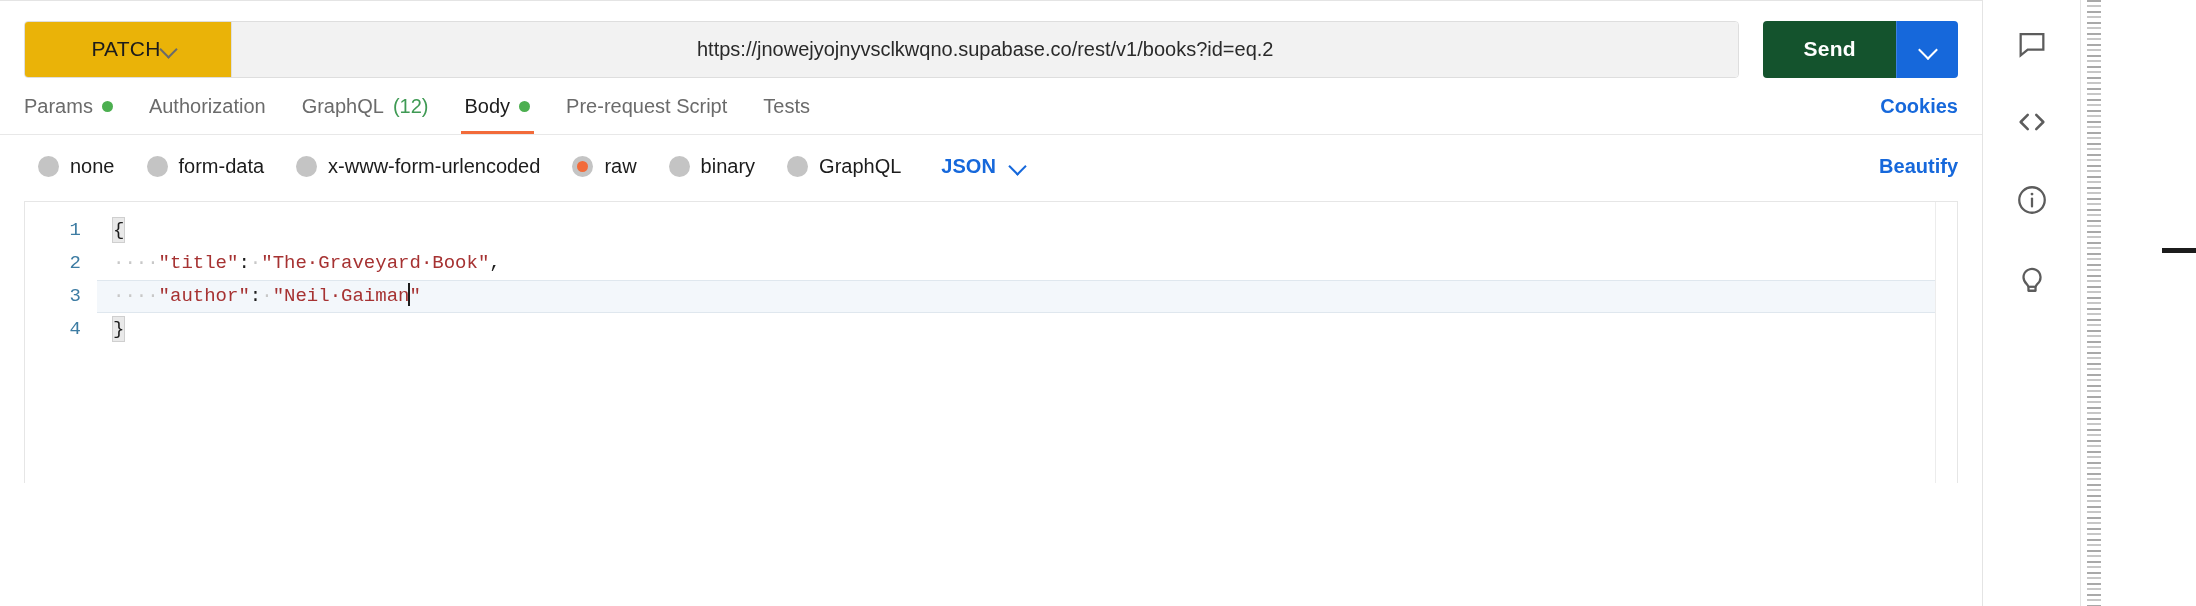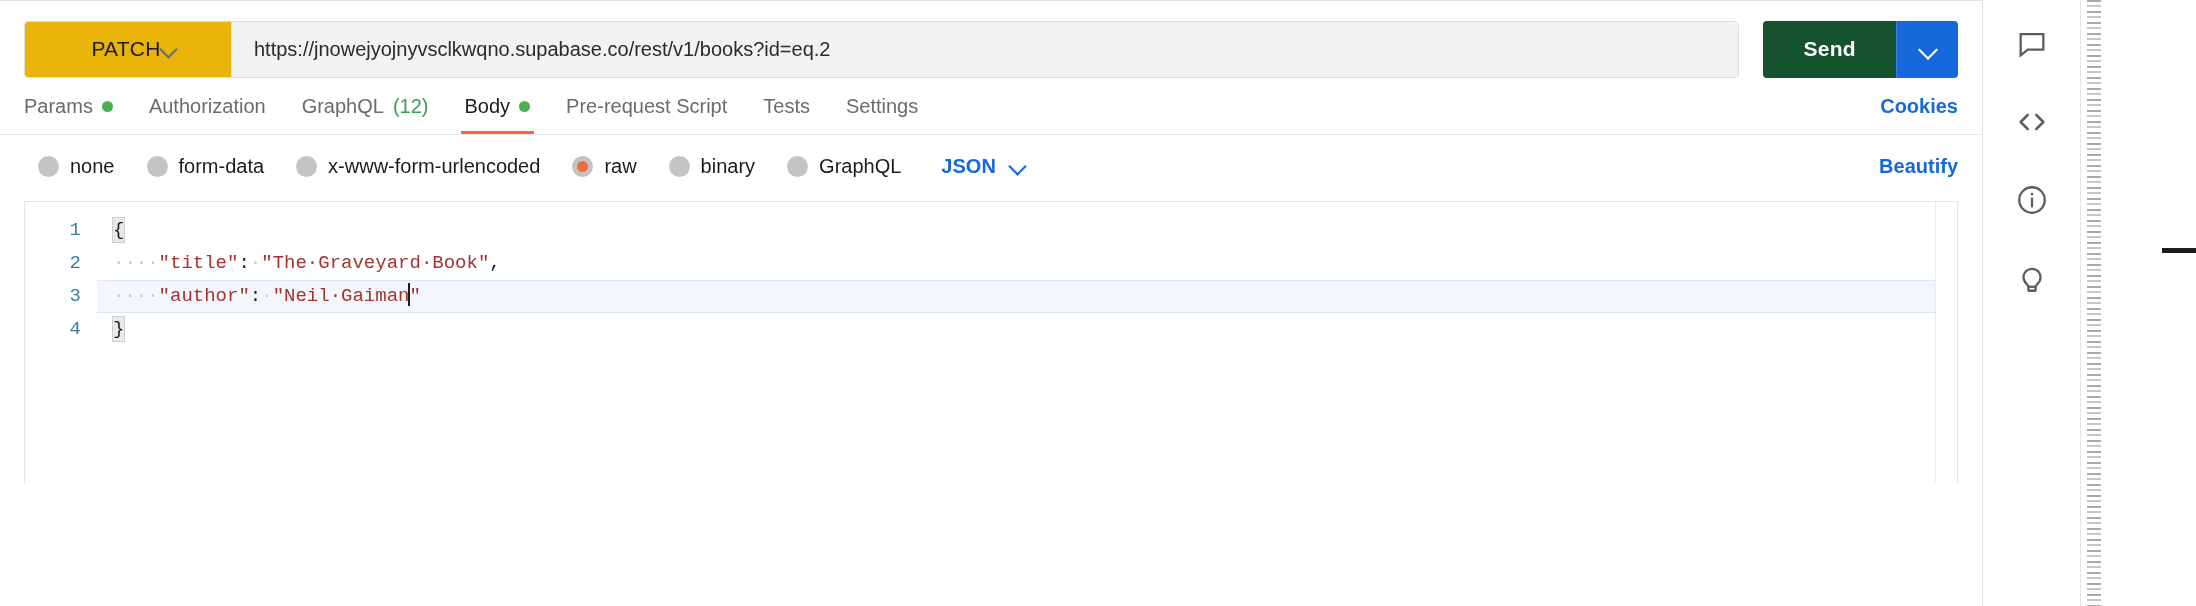--- a/index.html
+++ b/index.html
@@ -87,20 +87,21 @@
   }
   .url-input {
     width: 100%;
     border: none;
     outline: none;
     background: transparent;
     font-family: "Liberation Sans", sans-serif;
     font-size: 20px;
     color: #2a2a2a;
     padding: 0;
+    text-align: center;
   }
   .send-group {
     display: flex;
     align-items: stretch;
     margin-left: 24px;
     height: 57px;
     border-radius: 4px;
     overflow: hidden;
     flex: 0 0 auto;
   }
@@ -413,23 +414,20 @@
       </div>
       <div class="tab active">
         <span>Body</span>
         <span class="dot"></span>
       </div>
       <div class="tab">
         <span>Pre-request Script</span>
       </div>
       <div class="tab">
         <span>Tests</span>
-      </div>
-      <div class="tab">
-        <span>Settings</span>
       </div>
       <div class="cookies-link">Cookies</div>
     </div>
 
     <div class="body-row">
       <div class="radio-opt">
         <span class="radio-mark"></span>
         <span class="radio-label">none</span>
       </div>
       <div class="radio-opt">

